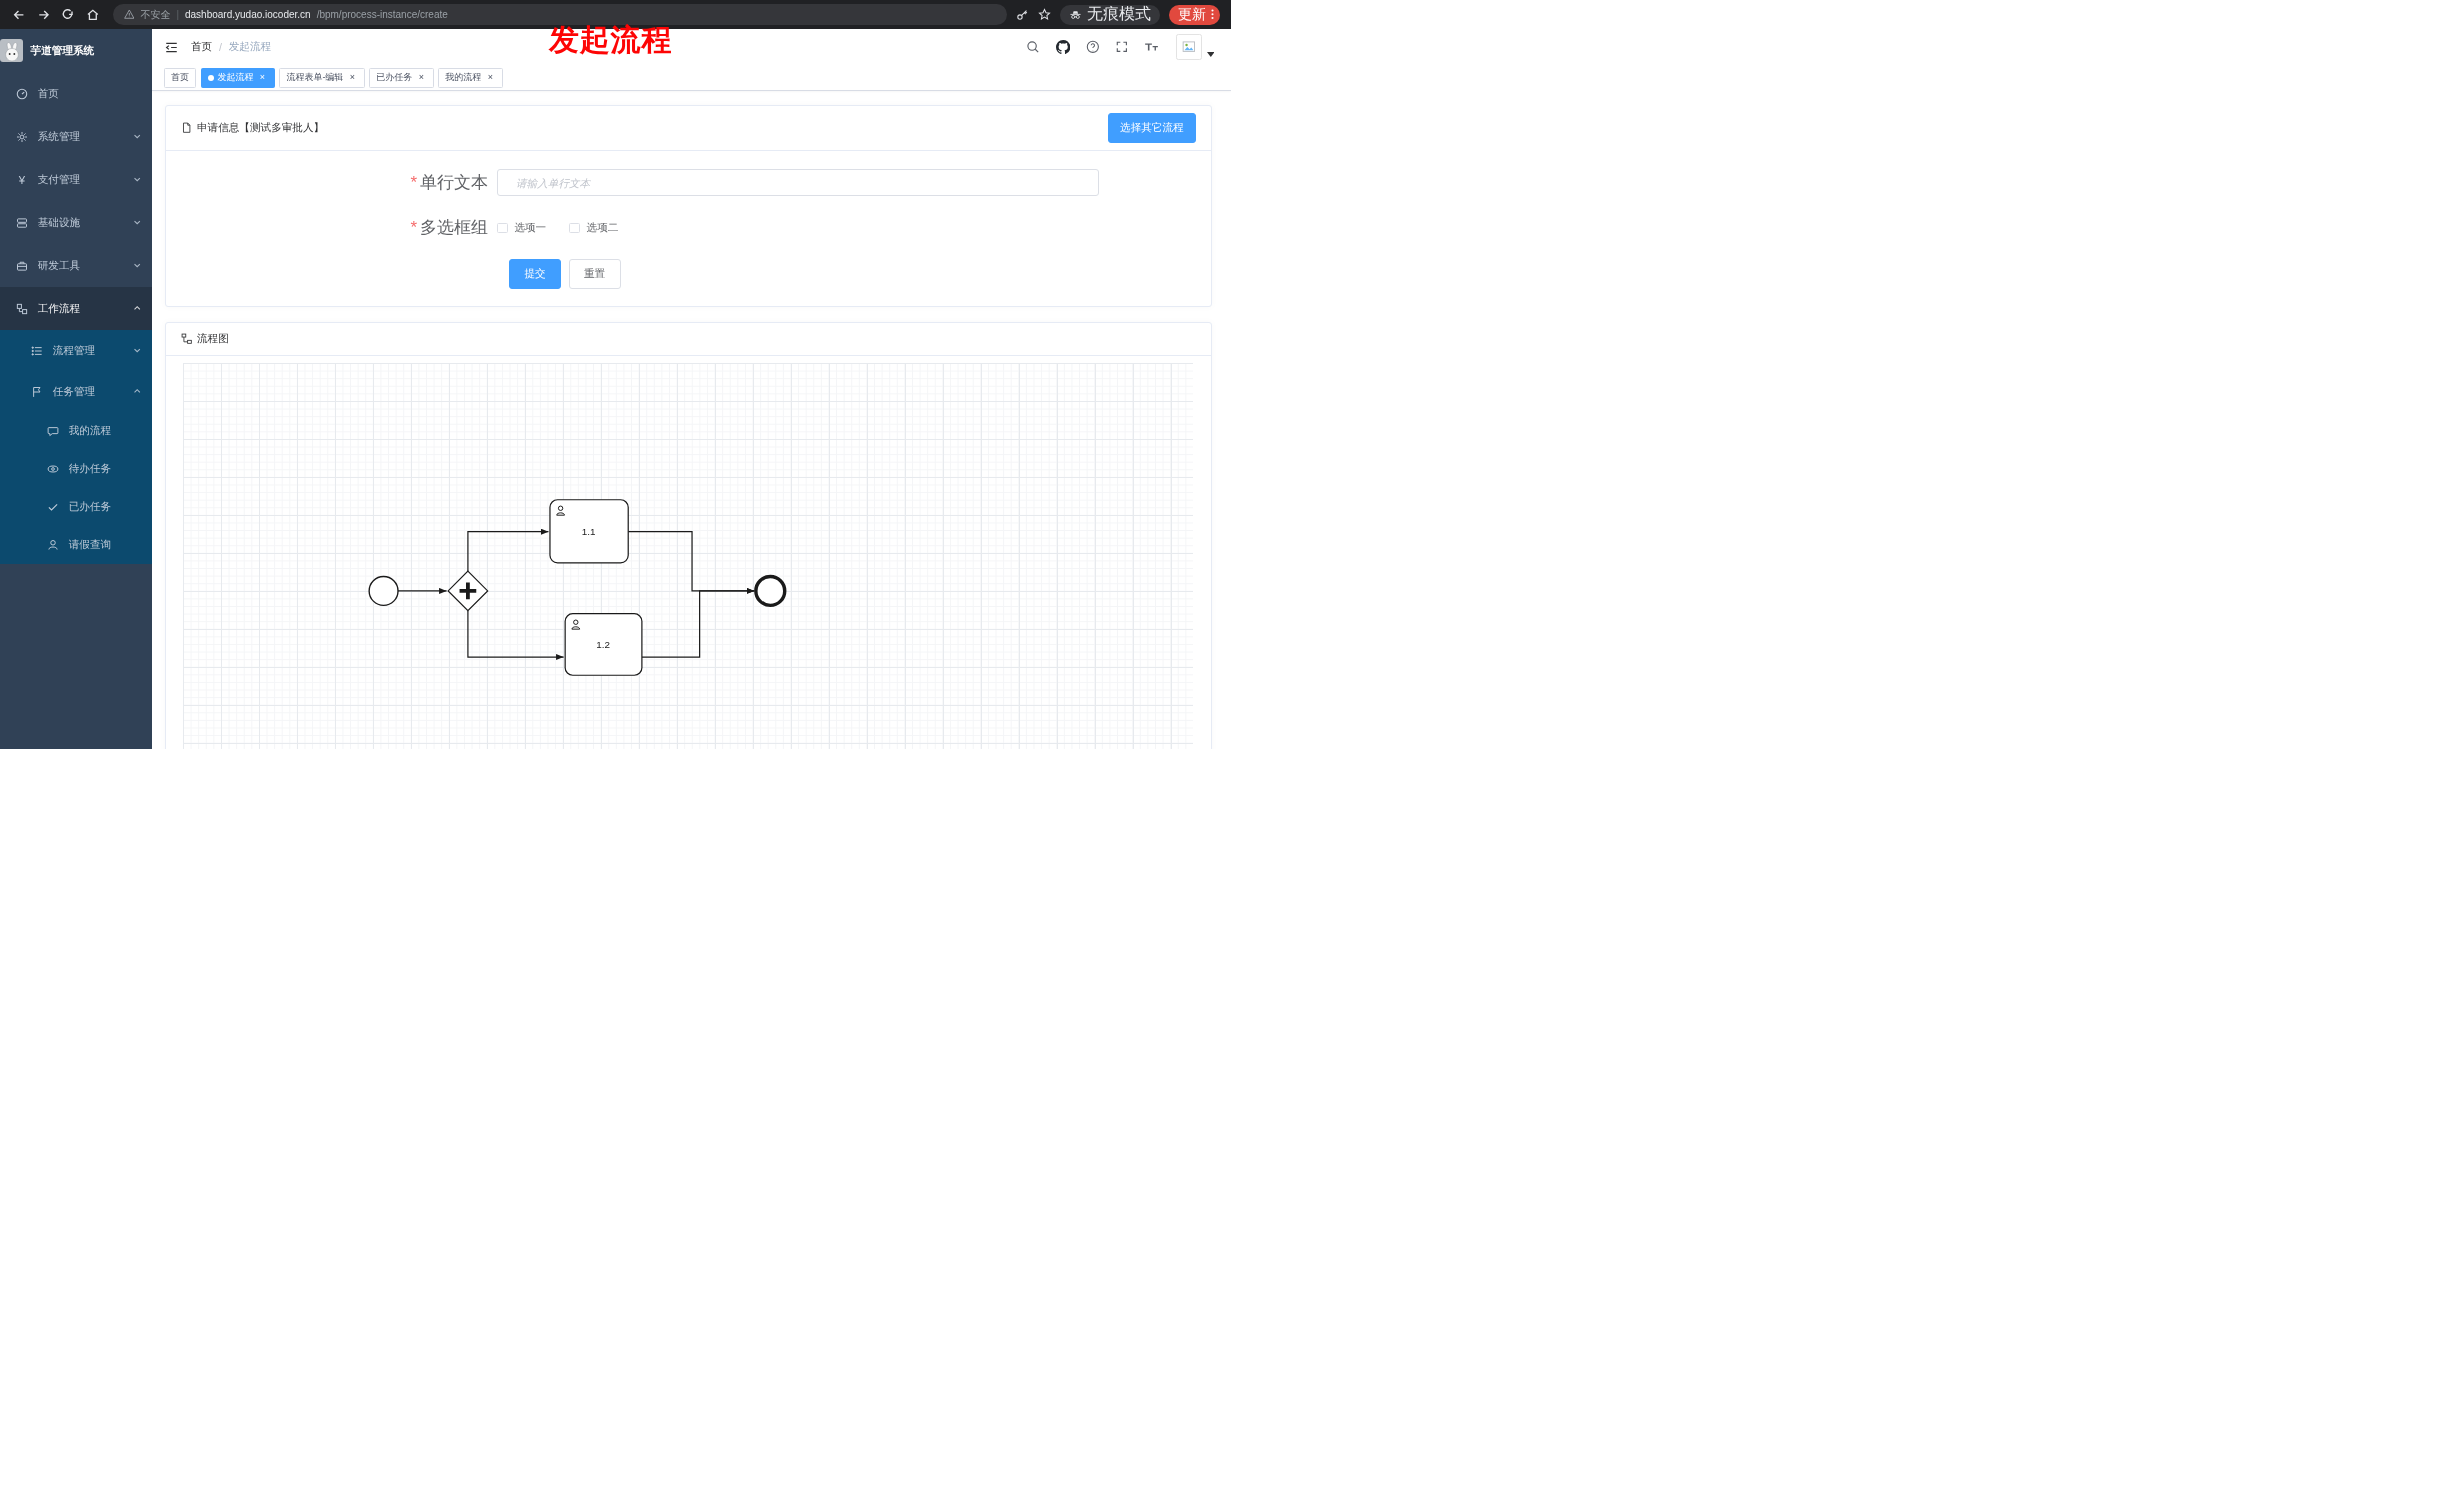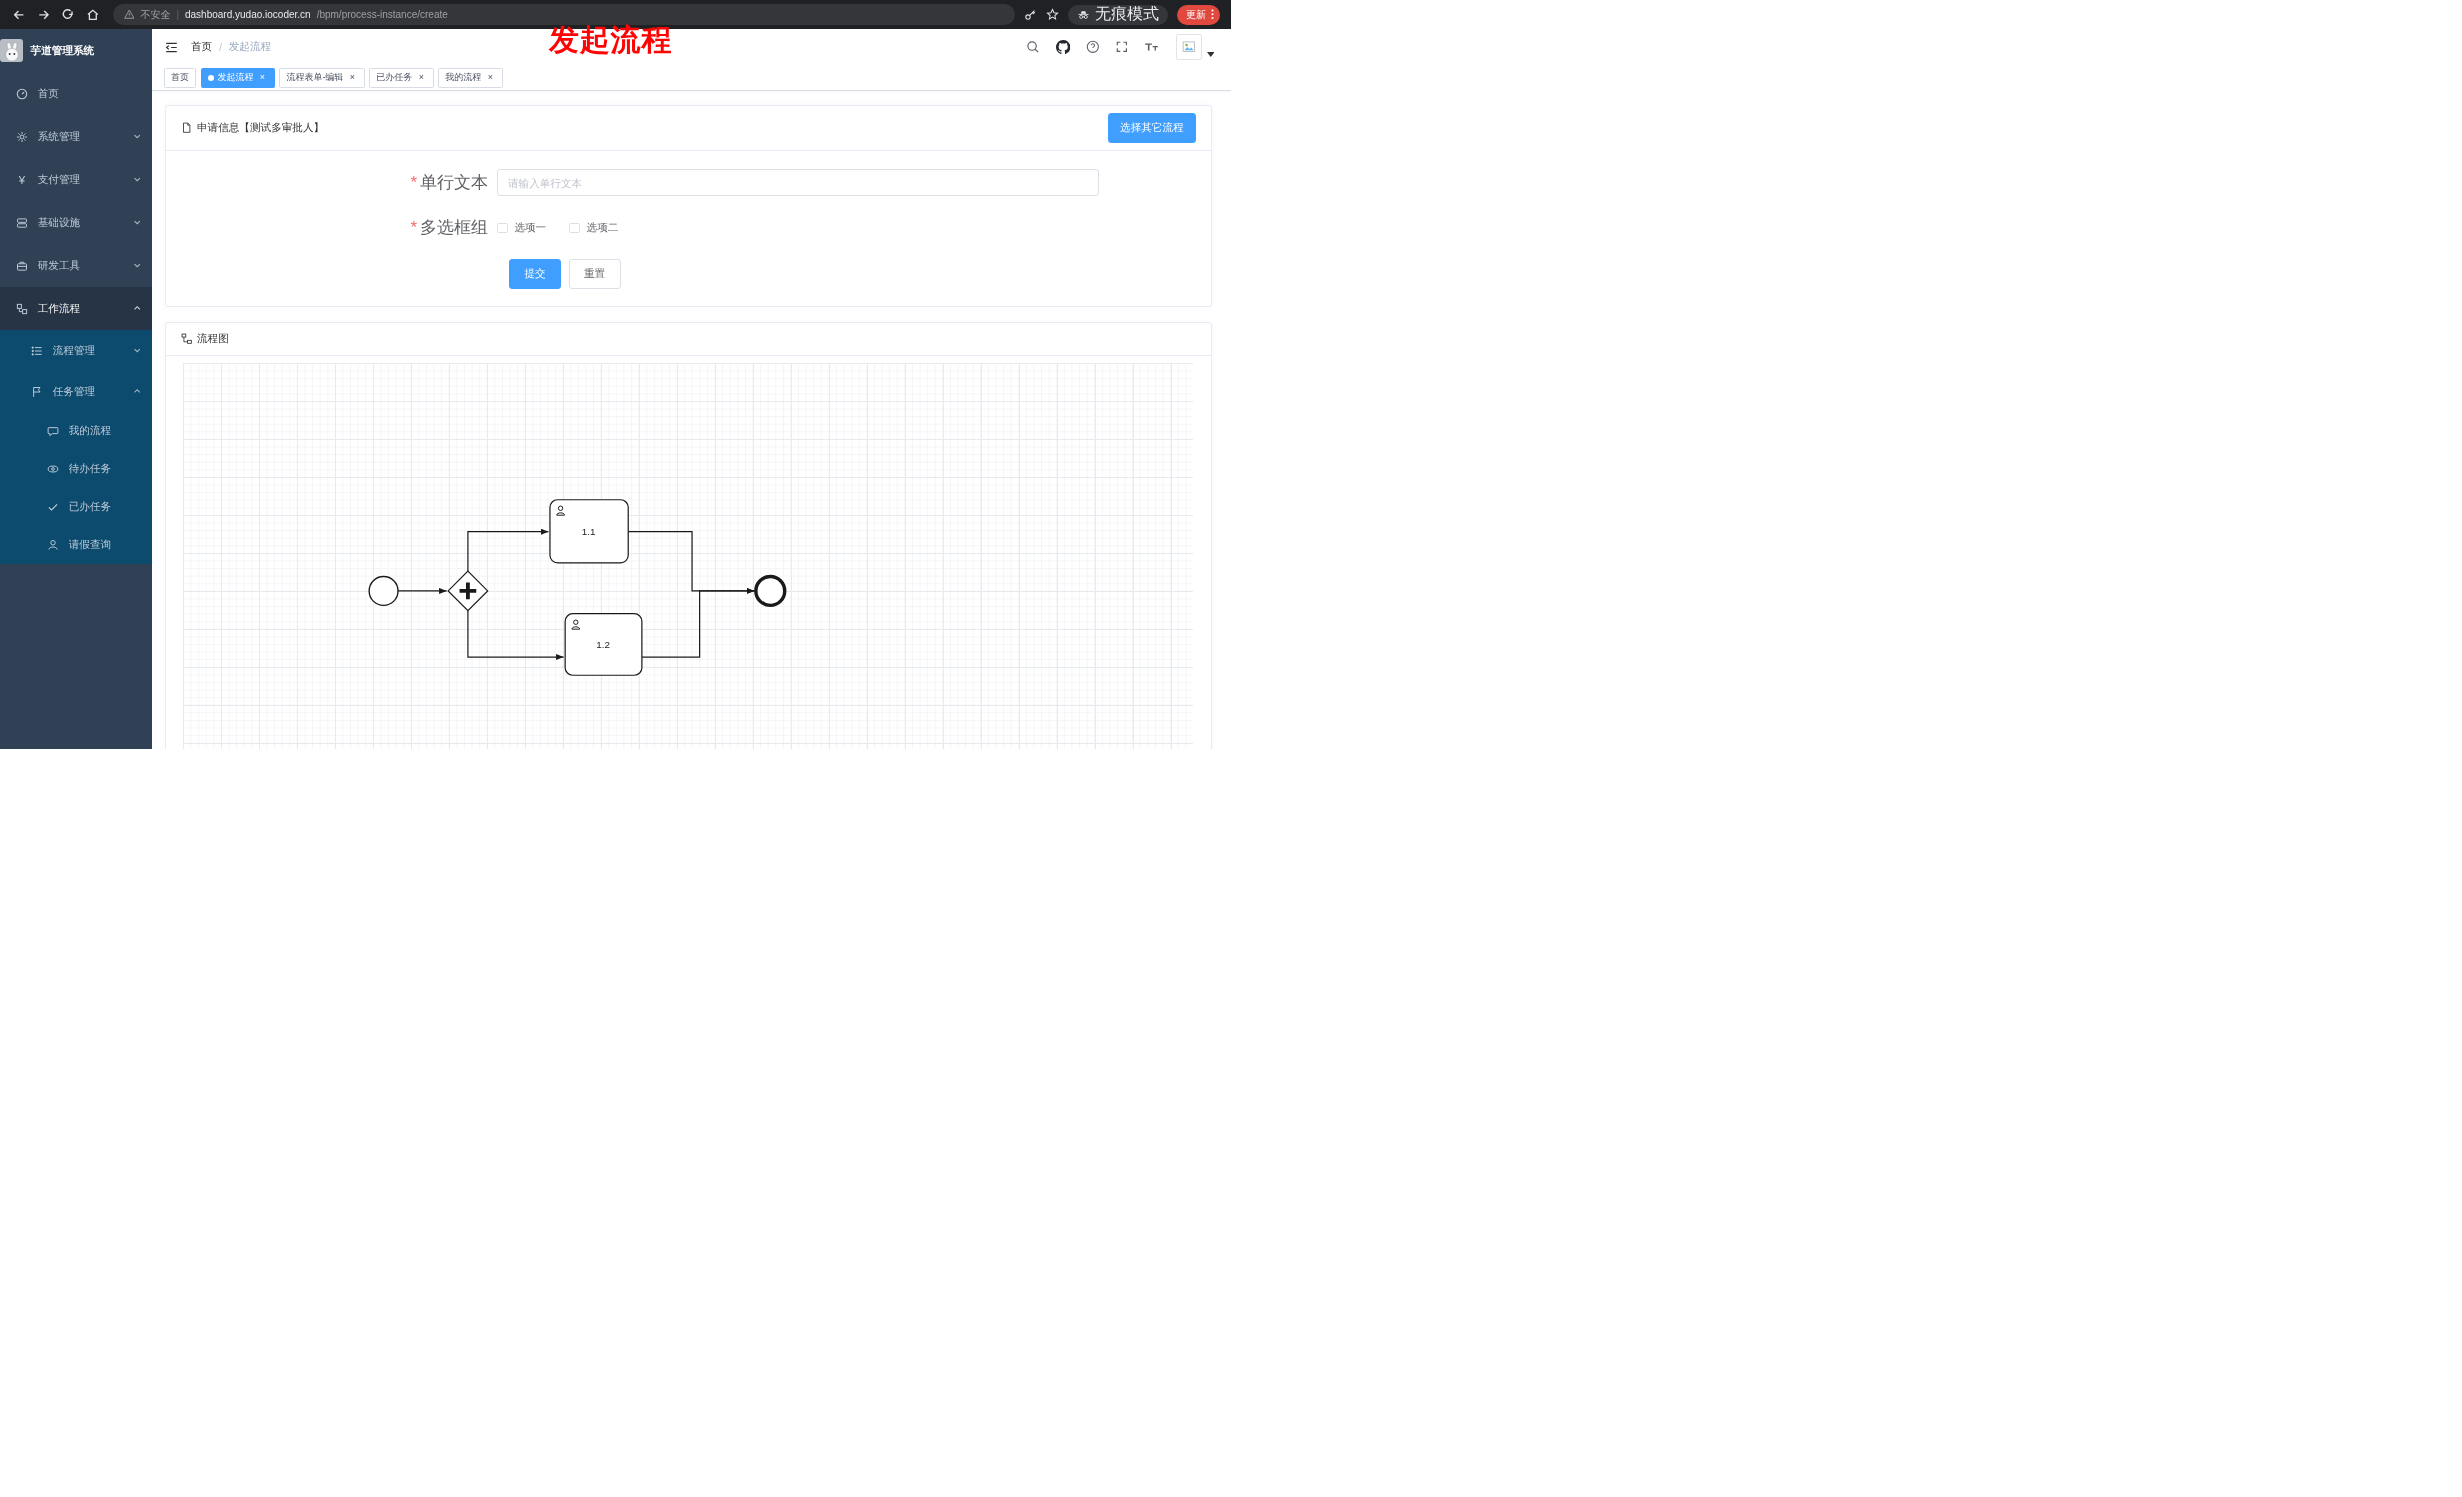--- a/index.html
+++ b/index.html
@@ -12,21 +12,21 @@
   .cbtn { width:23px; height:23px; border:none; background:transparent; border-radius:50%; display:flex; align-items:center; justify-content:center; color:#dfe1e5; cursor:pointer; flex-shrink:0; }
   .addr { flex:1; min-width:0; height:21px; background:#35363a; border-radius:10.6px; margin:0 7.6px; display:flex; align-items:center; padding:0 10.6px; gap:6px; font-size:10px; cursor:text; }
   .addr .warn-ic { color:#9aa0a6; display:flex; }
   .addr .warn { color:#9aa0a6; }
   .addr .sep { color:#5f6368; }
   .addr .host { color:#e8eaed; white-space:nowrap; }
   .addr .path { color:#9aa0a6; white-space:nowrap; }
   .chrome-right { display:flex; align-items:center; gap:9px; padding-right:3px; }
   .tr-chrome-icon { color:#dfe1e5; display:flex; cursor:pointer; }
   .incog { height:20px; background:#35363a; border-radius:10px; display:flex; align-items:center; gap:5.3px; padding:0 9px; color:#e8eaed; font-size:16px; }
-  .update { height:20px; border-radius:10px; background:#e1493e; border:none; color:#fff; font-size:10px; display:flex; align-items:center; gap:4.6px; padding:0 6.8px 0 9px; cursor:pointer; font-family:inherit; }
+  .update { height:20px; border-radius:10px; background:#e1493e; border:none; color:#fff; font-size:14px; display:flex; align-items:center; gap:4.6px; padding:0 6.8px 0 9px; cursor:pointer; font-family:inherit; }
 
   
   .annotation { position:absolute; left:549px; top:20px; z-index:99; font-size:30px; font-weight:700; color:#fd0505; letter-spacing:0.8px; pointer-events:none; }
 
   
   .app { display:flex; height:720px; }
   .sidebar { width:152px; flex-shrink:0; background:#304156; color:#bfcbd9; overflow:hidden; }
   .logo { height:43px; display:flex; align-items:center; gap:7.6px; padding-left:0; cursor:pointer; }
   .logo-img { width:23px; height:23px; border-radius:3px; background:#b9bec4; display:flex; align-items:flex-end; justify-content:center; overflow:hidden; }
   .logo-title { color:#fff; font-weight:700; font-size:10.6px; }
@@ -71,21 +71,21 @@
   .btn { font-family:inherit; font-size:10.6px; border-radius:3px; border:0.8px solid #dcdfe6; background:#fff; color:#606266; padding:6.8px 14.4px; cursor:pointer; }
   .btn.primary { background:#409eff; border-color:#409eff; color:#fff; }
   .sel-other { margin-left:auto; padding:6.8px 11.4px; }
 
   .form { padding:18px 0 16.7px; }
   .frow { display:flex; align-items:flex-start; margin-bottom:18px; }
   .frow:last-child { margin-bottom:0; }
   .flabel { width:331px; flex-shrink:0; text-align:right; padding-right:9px; font-size:17px; color:#606266; line-height:27px; }
   .flabel .req { color:#f56c6c; margin-right:3px; }
   .fcontent { display:flex; align-items:center; min-height:27px; }
-  .tinput { width:602px; height:27px; border:0.8px solid #dcdfe6; border-radius:3px; padding:0 10px; font-size:10.6px; color:#606266; font-family:inherit; outline:none; }
+  .tinput { width:602px; height:27px; border:0.8px solid #dcdfe6; border-radius:3px; padding:0 18px; font-size:10.6px; color:#606266; font-family:inherit; outline:none;font-style:italic; }
   .tinput::placeholder { color:#c0c4cc; }
   .cbx { display:flex; align-items:center; gap:6.8px; margin-right:23px; cursor:pointer; }
   .cbx .box { width:10.6px; height:10.6px; border:0.8px solid #dcdfe6; border-radius:1.5px; background:#fff; flex-shrink:0; }
   .cbx .olbl { font-size:10.6px; color:#606266; }
   .btn-row { display:flex; gap:7.6px;padding-left:12px; }
 
   .card2 { margin-top:15px; }
   .canvas { position:relative; margin:7.6px 18px 0 16.7px; height:389px; background-color:#fff;
     background-image:
       linear-gradient(to right, #e7eaee 0.8px, transparent 0.8px),

